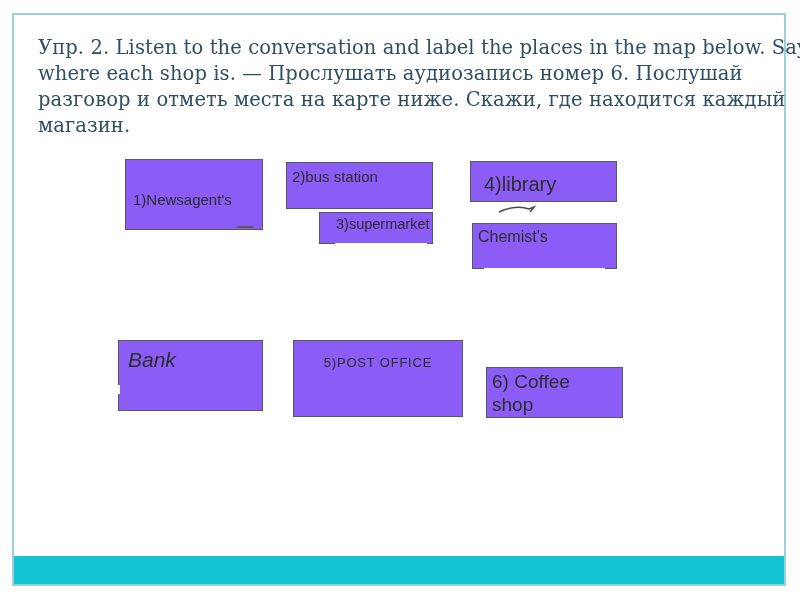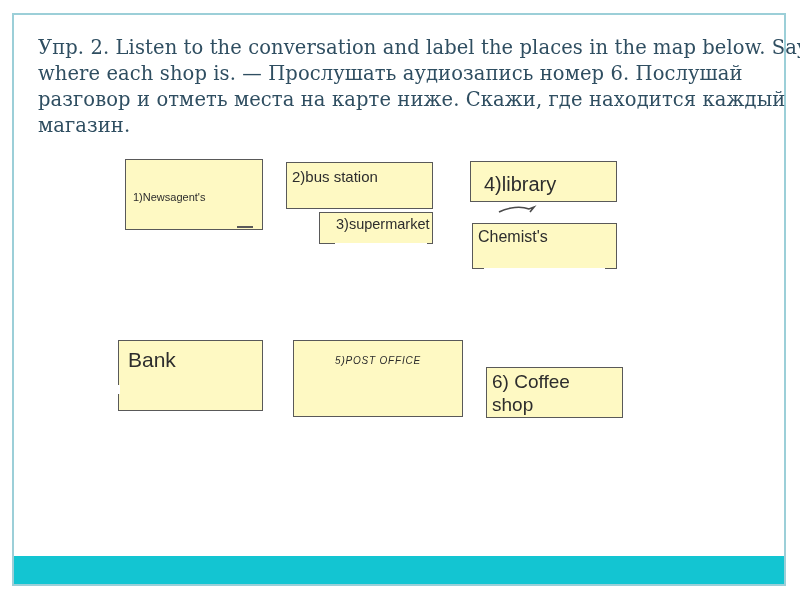--- a/index.html
+++ b/index.html
@@ -6,50 +6,50 @@
   .slide{position:relative;width:800px;height:600px;background:#ffffff;overflow:hidden;
          font-family:"Liberation Sans",sans-serif;}
   .frame{position:absolute;left:12px;top:13px;width:774px;height:573px;
          border:2px solid #9ccfd8;box-sizing:border-box;background:#ffffff;}
   .accent-bar{position:absolute;left:0;right:0;bottom:0;height:28px;background:#13c5d2;}
   .instruction{position:absolute;left:38px;top:35px;width:720px;
                font-family:"DejaVu Serif","Liberation Serif",serif;
                font-size:19.5px;line-height:26px;color:#2f4e61;letter-spacing:0.1px;}
   .instruction .line{white-space:nowrap;}
 
-  .box{position:absolute;border:1px solid #595959;box-sizing:border-box;background:#fef9c3;}
+  .box{position:absolute;border:1px solid #595959;box-sizing:border-box;background:#8b5cf6;}
   .box-label{position:absolute;color:#2d2d2d;white-space:pre-line;}
 
   .b-newsagents{left:125px;top:159px;width:138px;height:71px;}
-  .b-newsagents .box-label{left:7px;top:31px;font-size:11px;}
+  .b-newsagents .box-label{left:7px;top:31px;font-size:15px;}
   .stray-mark{position:absolute;right:9px;bottom:1px;width:16px;border-top:2px solid #5a5a5a;}
 
   .b-bus{left:286px;top:162px;width:147px;height:47px;}
   .b-bus .box-label{left:5px;top:5px;font-size:15px;}
 
   .b-super{left:319px;top:212px;width:114px;height:31px;border-bottom:none;}
   .b-super .box-label{left:16px;top:3px;font-size:14.5px;}
   .b-super::before{content:"";position:absolute;left:-1px;bottom:-1px;width:16px;border-bottom:1px solid #595959;}
   .b-super::after{content:"";position:absolute;right:-1px;bottom:-1px;width:6px;border-bottom:1px solid #595959;}
 
   .b-library{left:470px;top:161px;width:147px;height:41px;}
   .b-library .box-label{left:13px;top:11px;font-size:20px;}
   .arrow-mark{position:absolute;left:497px;top:201px;}
 
   .b-chemists{left:472px;top:223px;width:145px;height:45px;border-bottom:none;}
   .b-chemists .box-label{left:5px;top:4px;font-size:16px;}
   .b-chemists::before{content:"";position:absolute;left:-1px;bottom:-1px;width:12px;border-bottom:1px solid #595959;}
   .b-chemists::after{content:"";position:absolute;right:-1px;bottom:-1px;width:12px;border-bottom:1px solid #595959;}
 
   .b-bank{left:118px;top:340px;width:145px;height:71px;}
-  .b-bank .box-label{left:9px;top:7px;font-size:21px;}
+  .b-bank .box-label{left:9px;top:7px;font-size:21px;font-style:italic;}
   .b-bank::after{content:"";position:absolute;left:-2px;top:44px;width:3px;height:9px;background:#ffffff;}
 
   .b-post{left:293px;top:340px;width:170px;height:77px;}
-  .b-post .box-label{left:0;right:0;top:14px;text-align:center;font-size:10px;letter-spacing:0.8px;font-style:italic;}
+  .b-post .box-label{left:0;right:0;top:14px;text-align:center;font-size:13px;letter-spacing:0.8px;}
 
   .b-coffee{left:486px;top:367px;width:137px;height:51px;}
   .b-coffee .box-label{left:5px;top:2px;font-size:19px;line-height:23px;width:110px;}
 </style>
 </head>
 <body>
 
 <div class="slide">
   <div class="frame">
     <div class="accent-bar"></div>

